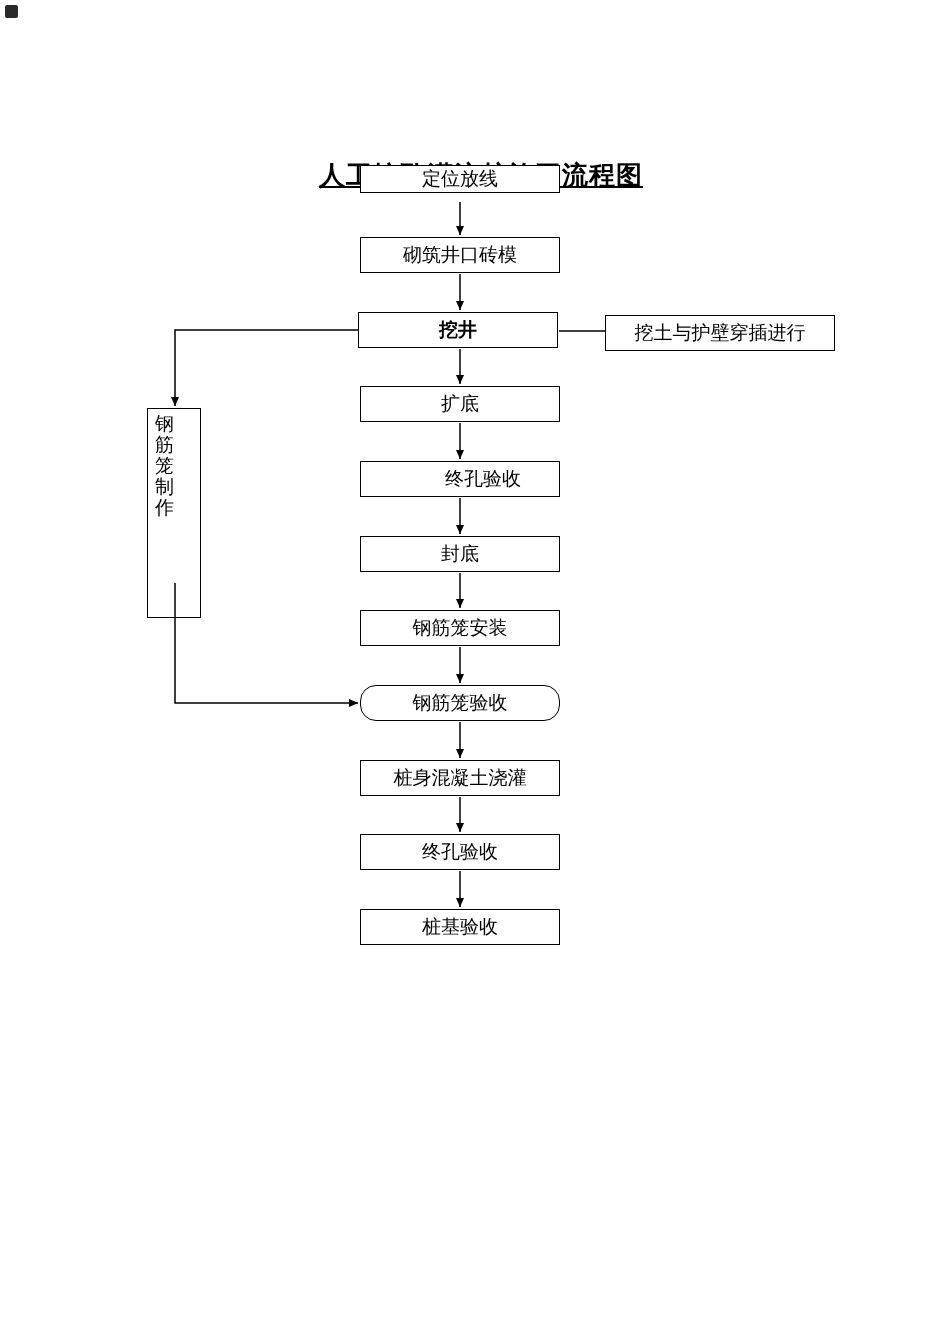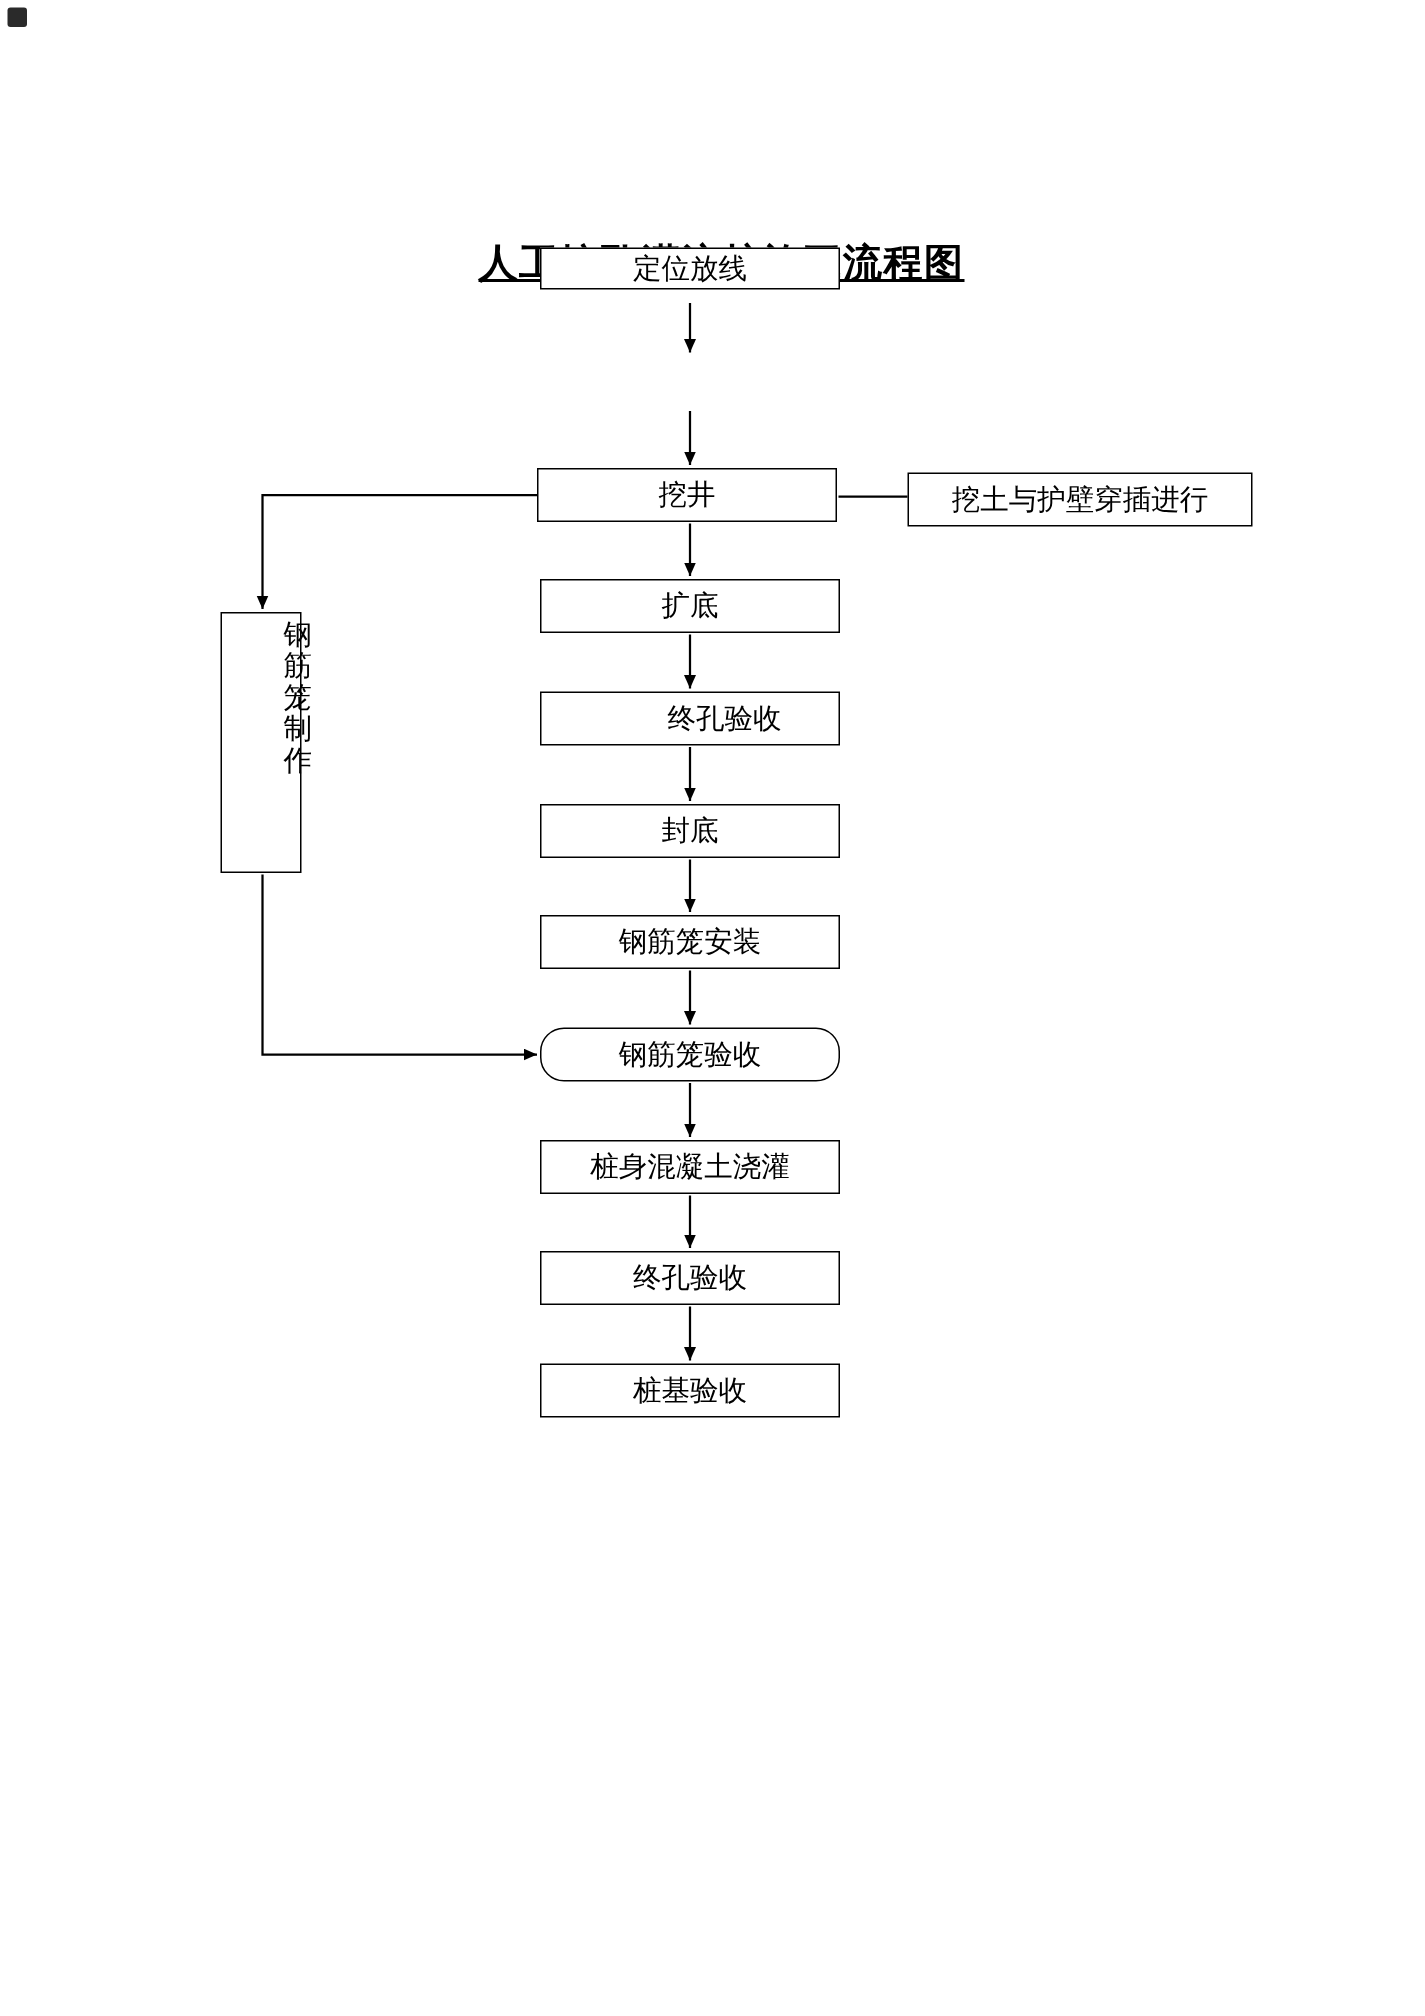--- a/index.html
+++ b/index.html
@@ -79,42 +79,43 @@
 <body>
 
 <div id="page">
 
   <div class="corner-artifact"></div>
 
   <div class="title">人工挖孔灌注桩施工流程图</div>
 
   <div class="box" style="left:360px; top:165px; width:200px; height:28px;">定位放线</div>
 
+  <div class="box" style="left:360px; top:237px; width:200px; height:36px;">砌筑井口砖模</div>
 
-  <div class="box" style="left:358px; top:312px; width:200px; height:36px;">挖井</div>
+  <div class="box" style="left:358px; top:312px; width:200px; height:36px;font-weight:bold;">挖井</div>
 
   <div class="box" style="left:360px; top:386px; width:200px; height:36px;">扩底</div>
 
   <div class="box" style="left:360px; top:461px; width:200px; height:36px;padding-left:46px;">终孔验收</div>
 
   <div class="box" style="left:360px; top:536px; width:200px; height:36px;">封底</div>
 
   <div class="box" style="left:360px; top:610px; width:200px; height:36px;">钢筋笼安装</div>
 
   <div class="box" style="left:360px; top:685px; width:200px; height:36px;border-radius:16px;">钢筋笼验收</div>
 
   <div class="box" style="left:360px; top:760px; width:200px; height:36px;">桩身混凝土浇灌</div>
 
   <div class="box" style="left:360px; top:834px; width:200px; height:36px;">终孔验收</div>
 
   <div class="box" style="left:360px; top:909px; width:200px; height:36px;">桩基验收</div>
 
   <div class="box" style="left:605px; top:315px; width:230px; height:36px;">挖土与护壁穿插进行</div>
 
-  <div class="vbox" style="left:147px; top:408px; width:54px; height:174px;padding-left:34px;">
+  <div class="vbox" style="left:147px; top:408px; width:54px; height:210px;">
     <span class="vtext">钢筋笼制作</span>
   </div>
 
   <svg id="arrows" width="950" height="1344" viewBox="0 0 950 1344">
     <defs>
       <marker id="ah" markerUnits="userSpaceOnUse" markerWidth="12" markerHeight="10" refX="9" refY="4" orient="auto">
         <path d="M0,0 L9,4 L0,8 z" fill="#000000"></path>
       </marker>
     </defs>
 

